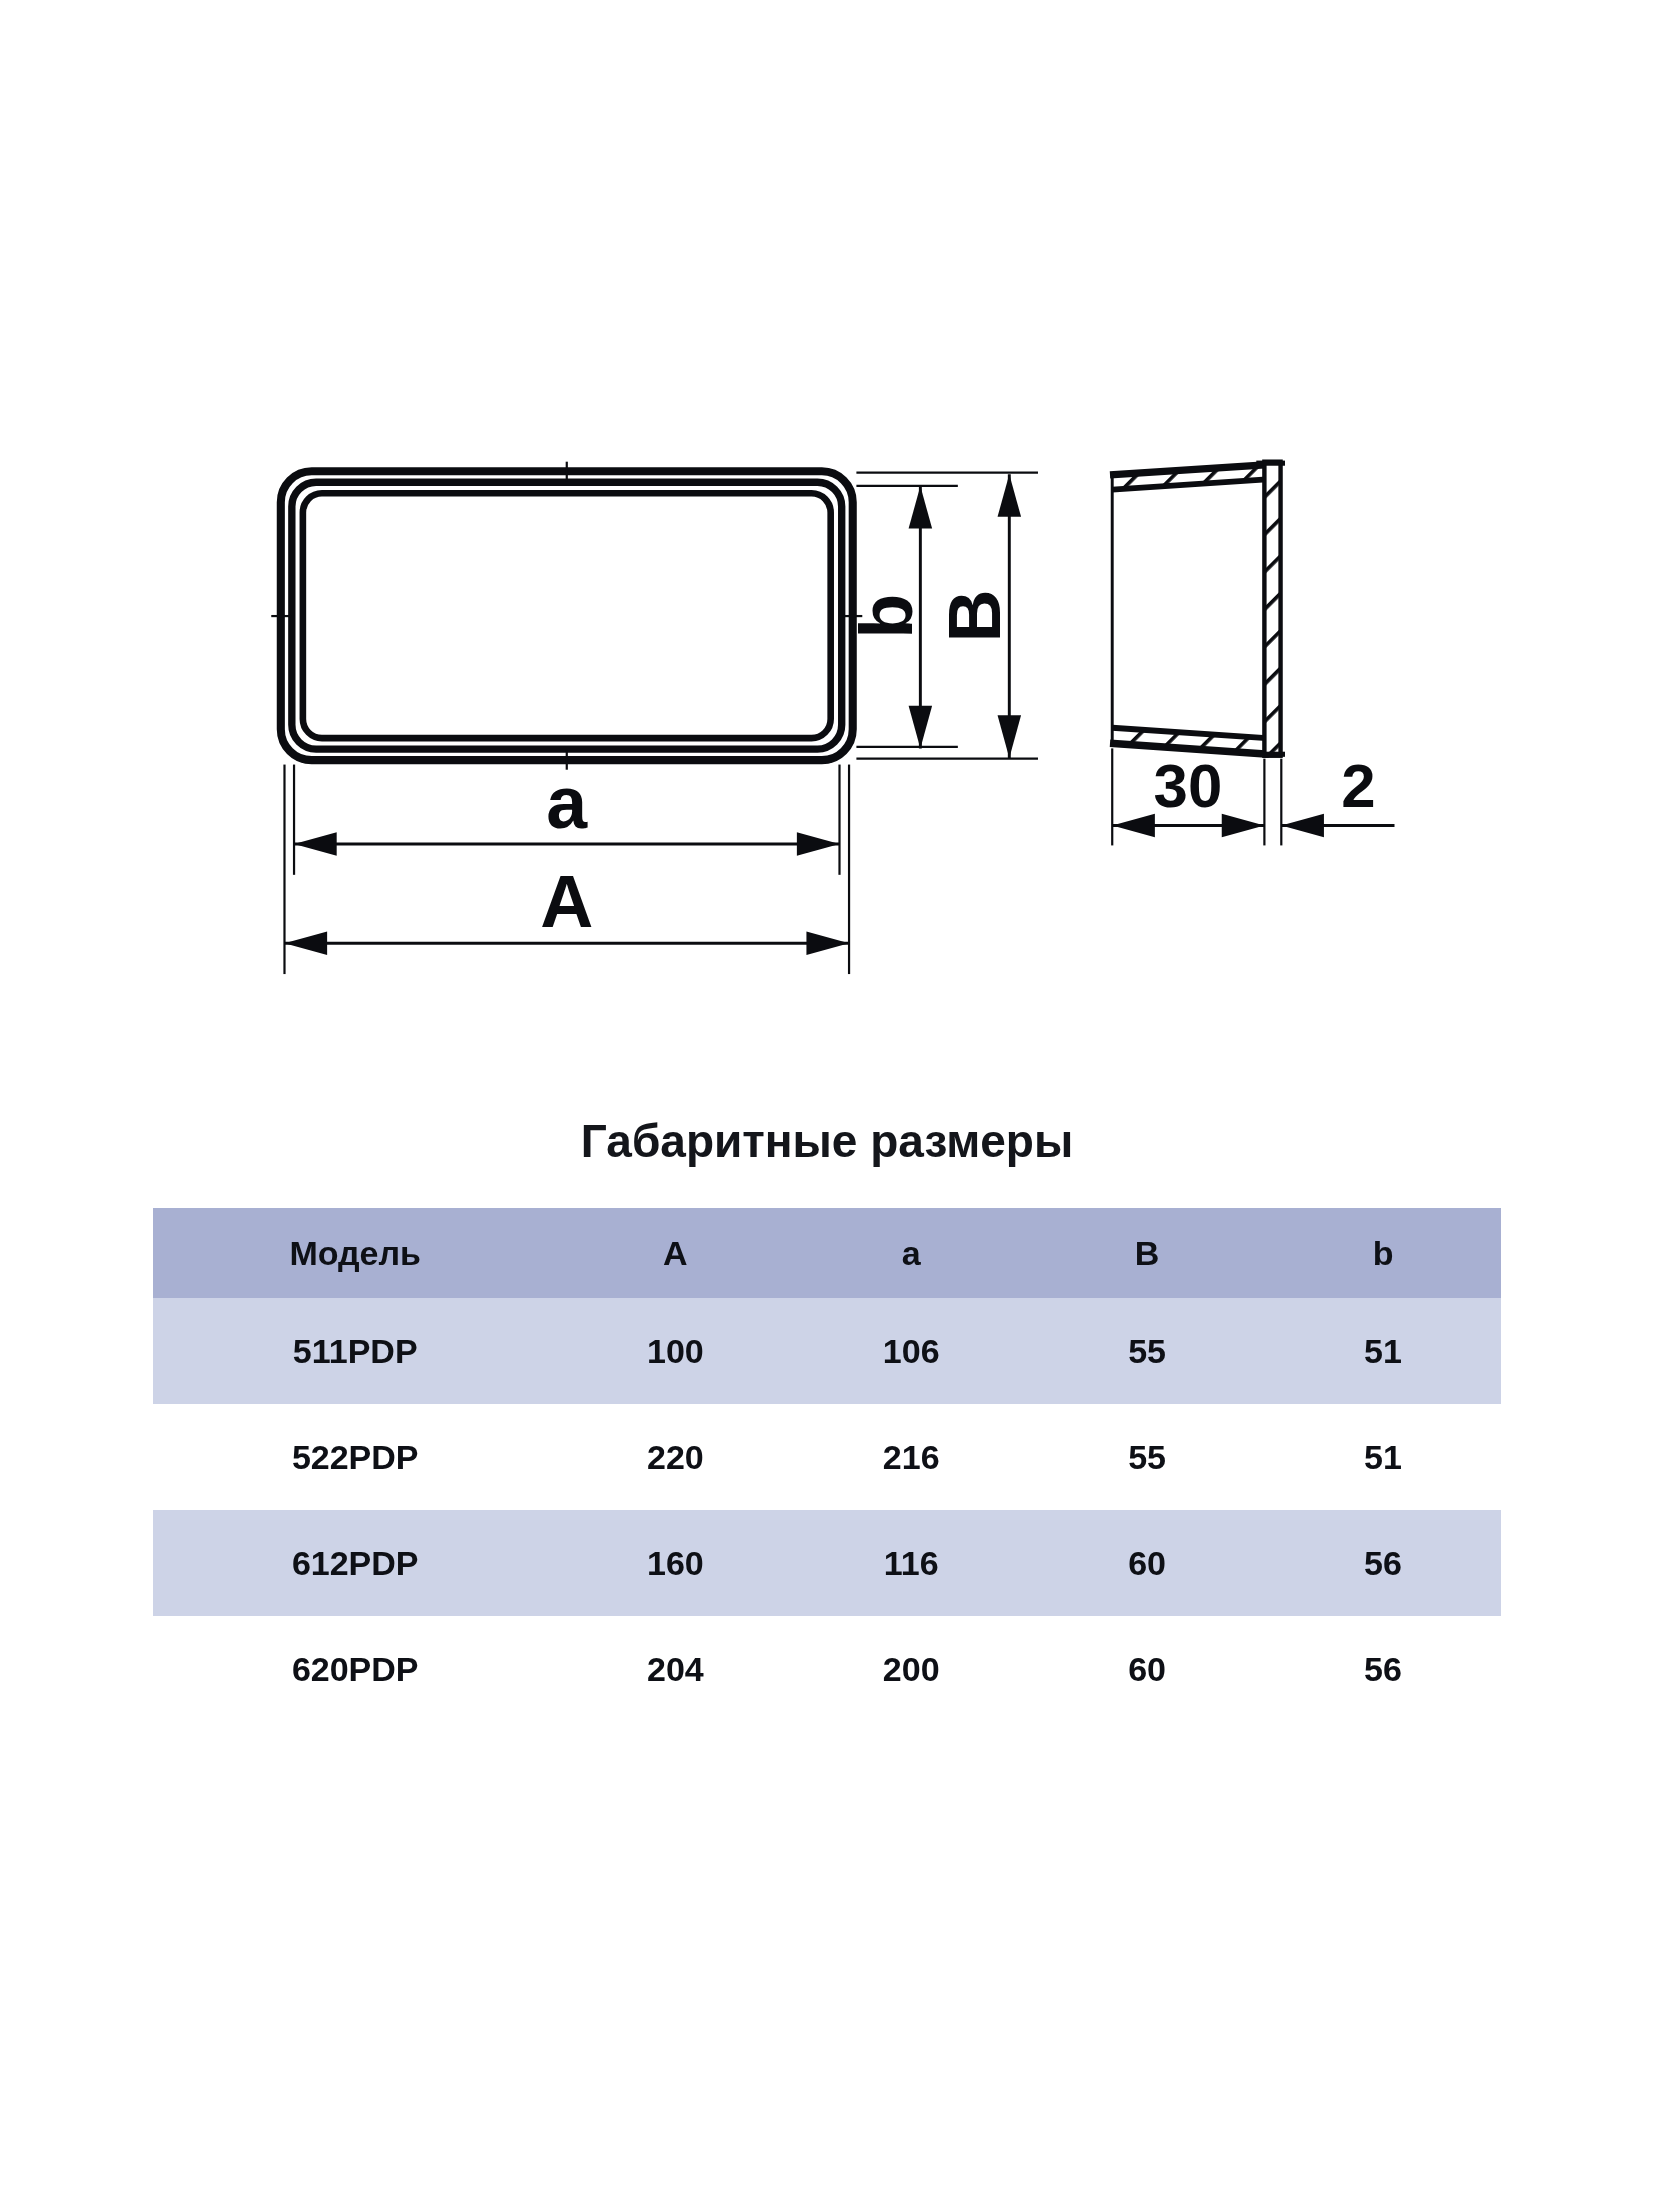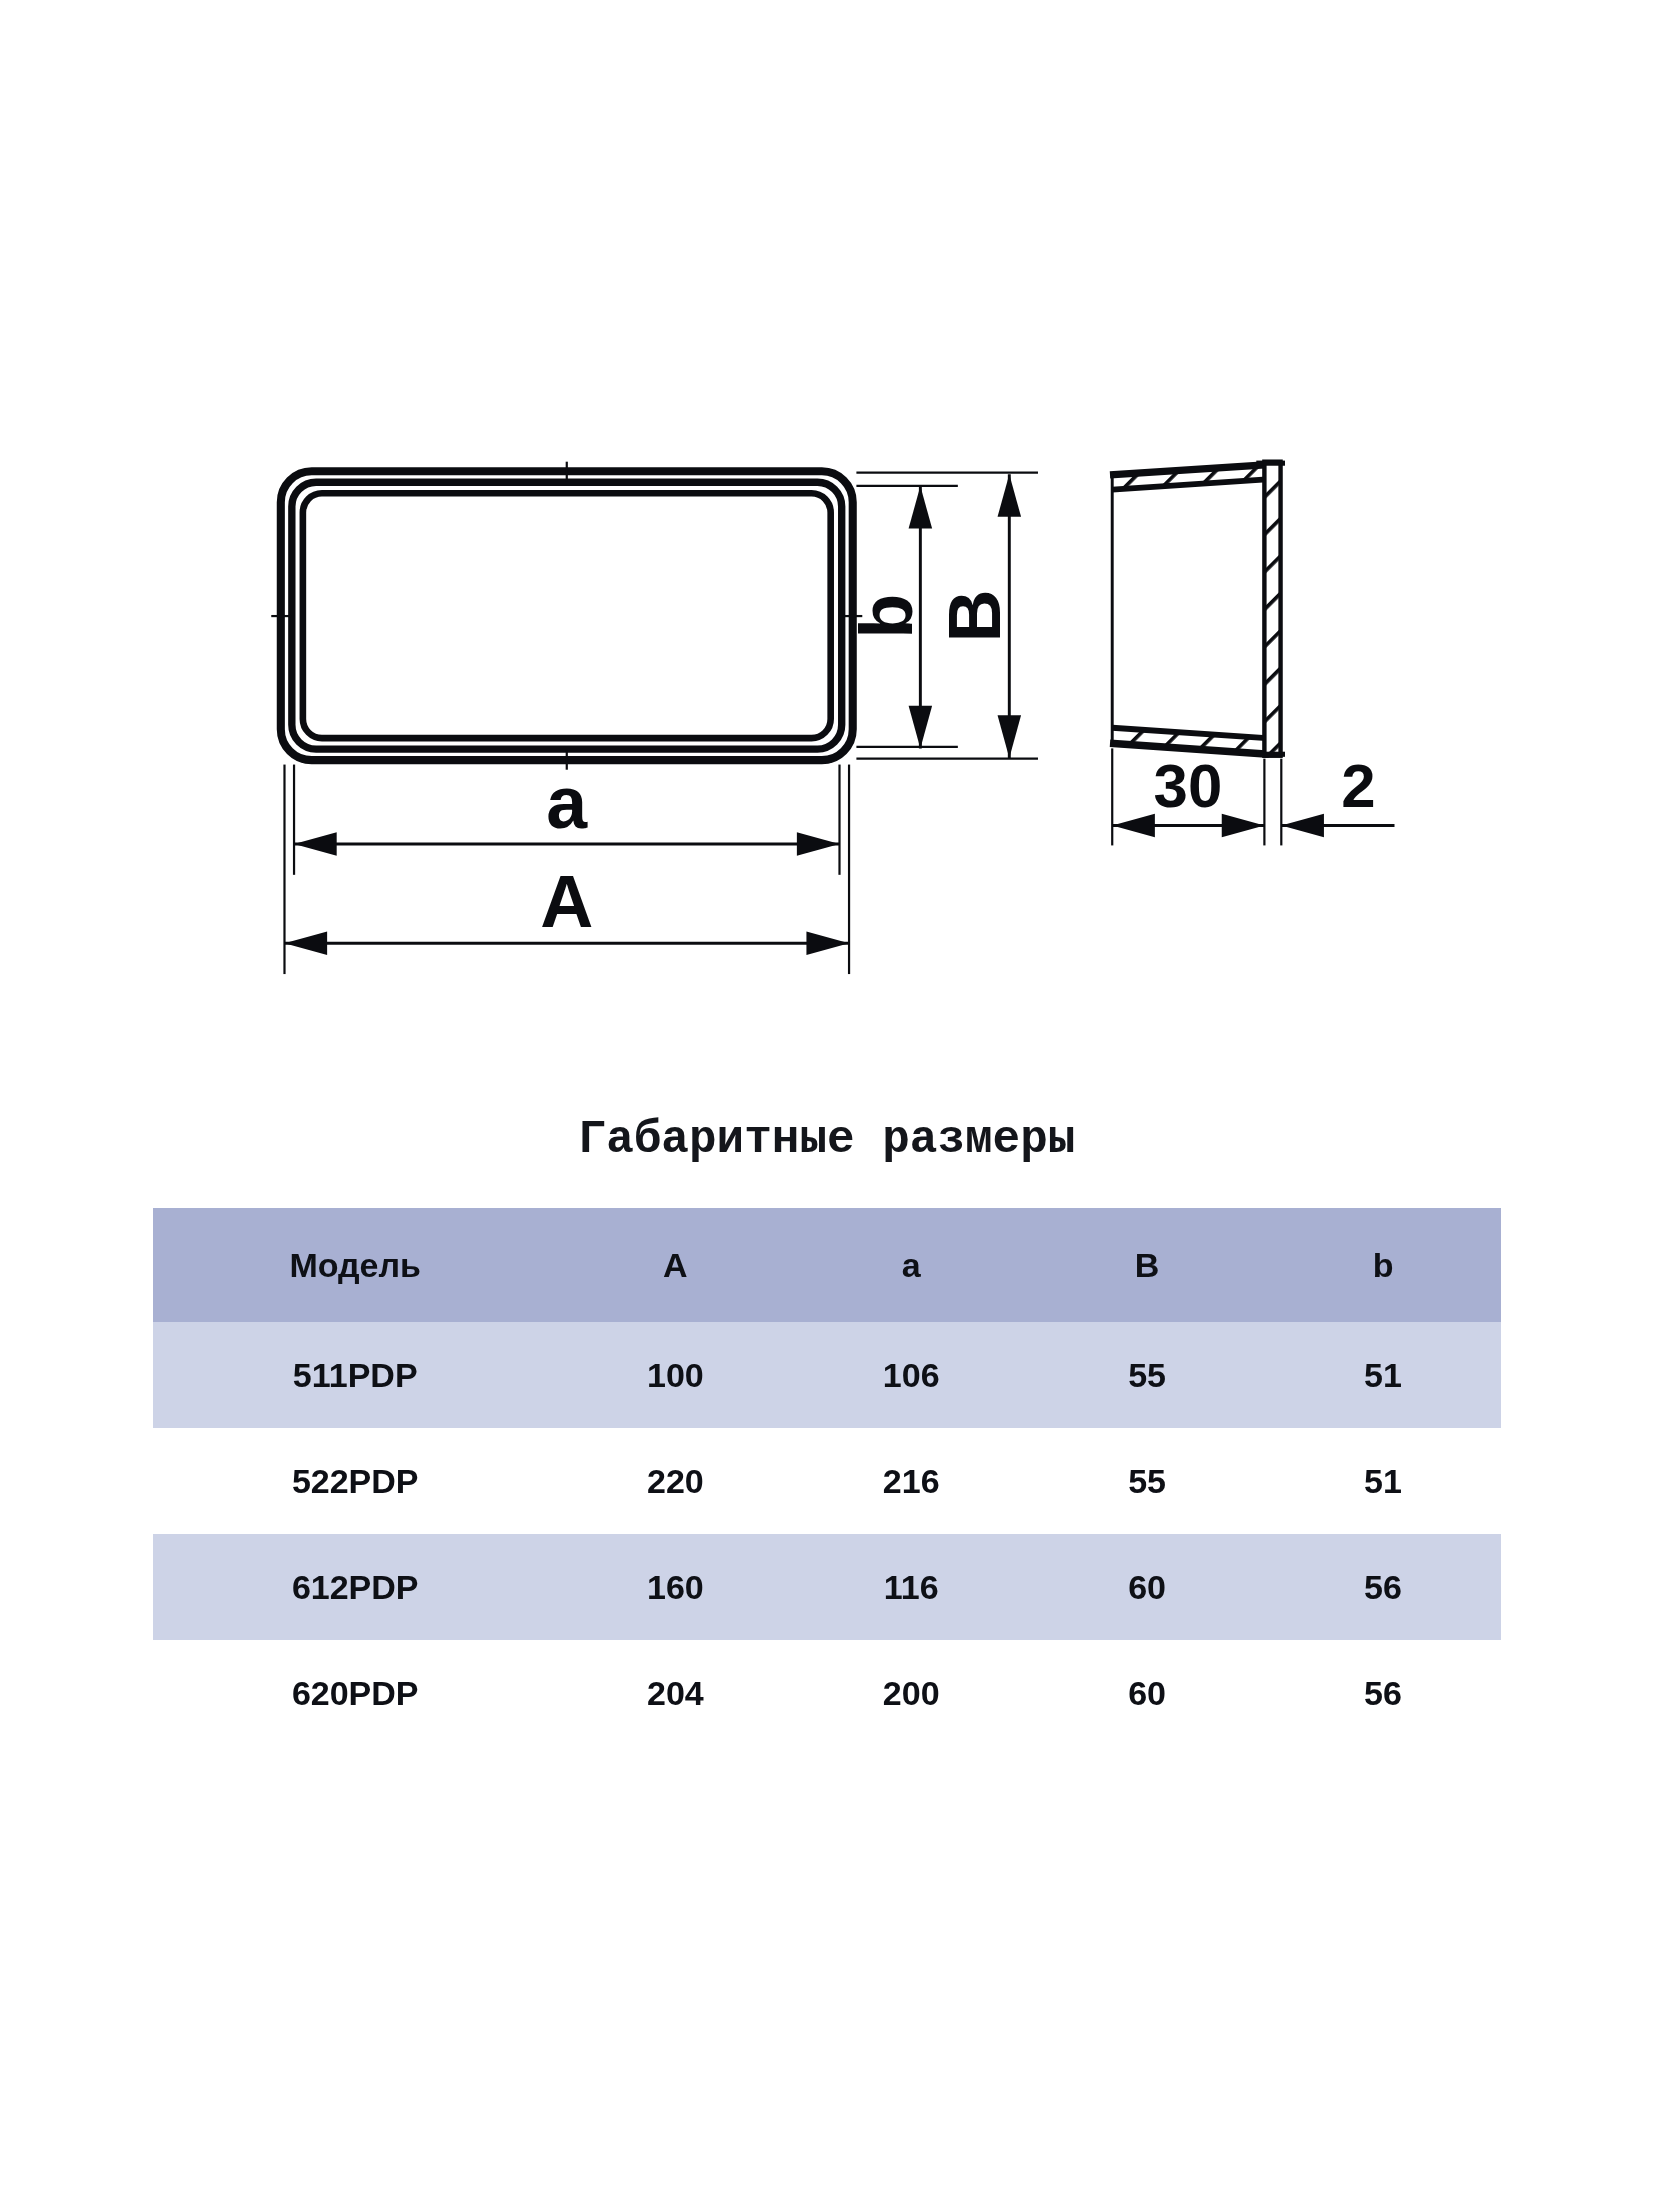--- a/index.html
+++ b/index.html
@@ -12,32 +12,31 @@
   }
   .drawing{position:absolute;left:0;top:0;}
   .dim-label{font-family:"Liberation Sans", sans-serif;font-weight:bold;fill:#0b0c10;}
   .dim-label.big{font-size:100px;}
   .dim-label.mid{font-size:84px;}
   .title{
     position:absolute;left:0;top:1114px;width:1654px;
     margin:0;text-align:center;
     font-size:46px;font-weight:bold;color:#14161b;
     letter-spacing:0px;
-    font-family:Liberation Mono, monospace;
   }
   .spec-table{
     position:absolute;left:153px;top:1208px;width:1348px;
     border-collapse:collapse;table-layout:fixed;
     font-size:34px;font-weight:bold;color:#0e1016;
   }
   .spec-table td,.spec-table th{
     text-align:center;vertical-align:middle;
     padding:0;border:none;
   }
-  .spec-table thead tr{height:114px;background:var(--header-bg,#a8b0d2);}
+  .spec-table thead tr{height:90px;background:var(--header-bg,#a8b0d2);}
   .spec-table tbody tr{height:106px;background:var(--row-bg,#ffffff);}
   .spec-table tbody tr:nth-child(odd){background:var(--row-alt-bg,#cdd3e7);}
 </style>
 </head>
 <body>
 
 <div class="canvas">
 
   <svg class="drawing" width="1654" height="1066" viewBox="0 0 2250 1450">
     <defs>

